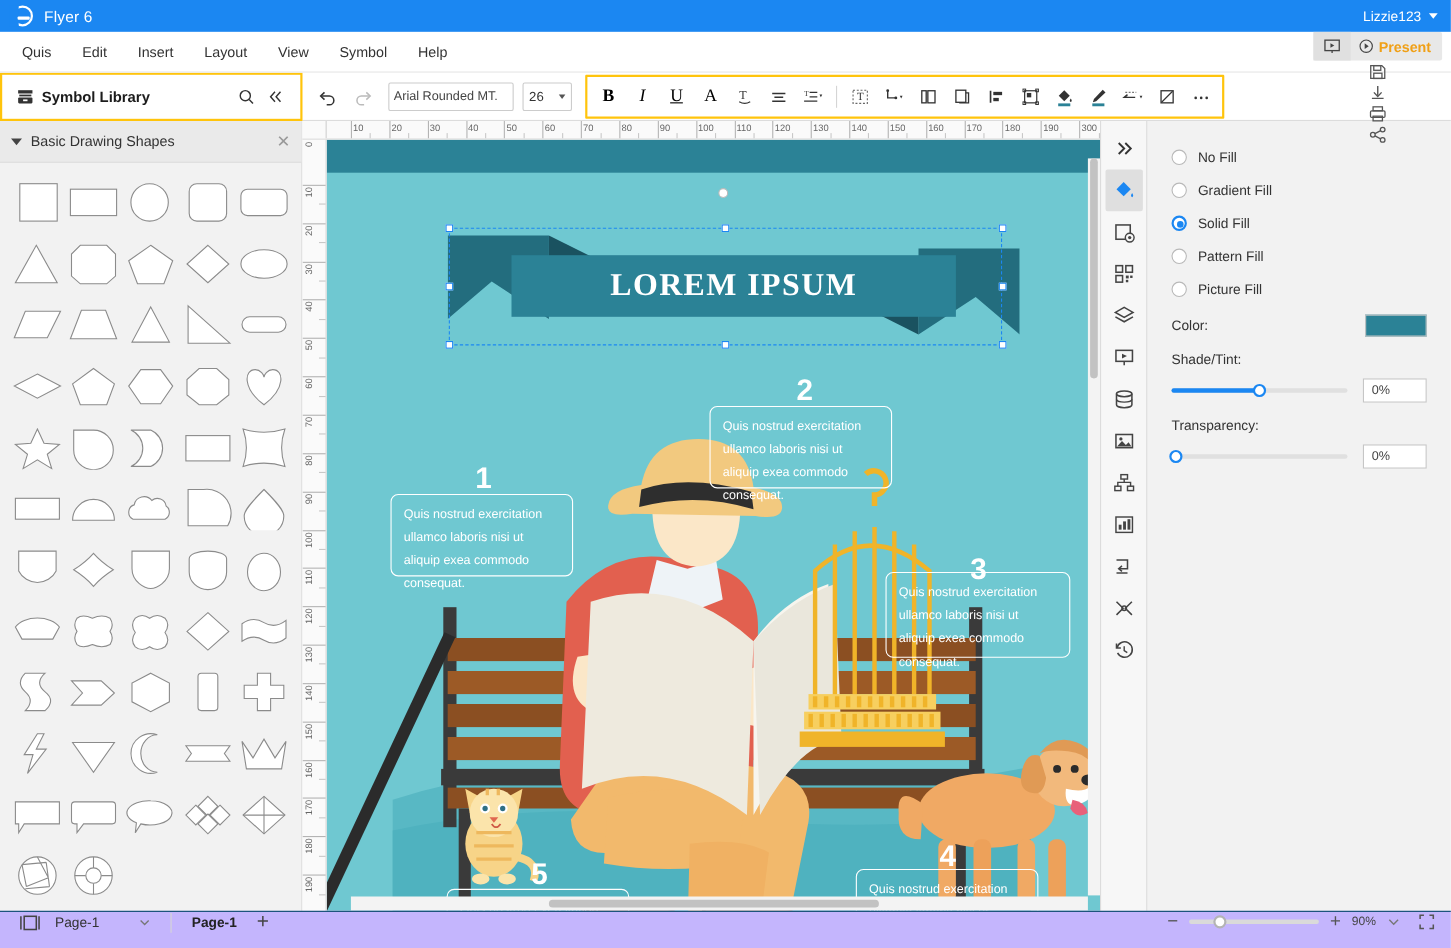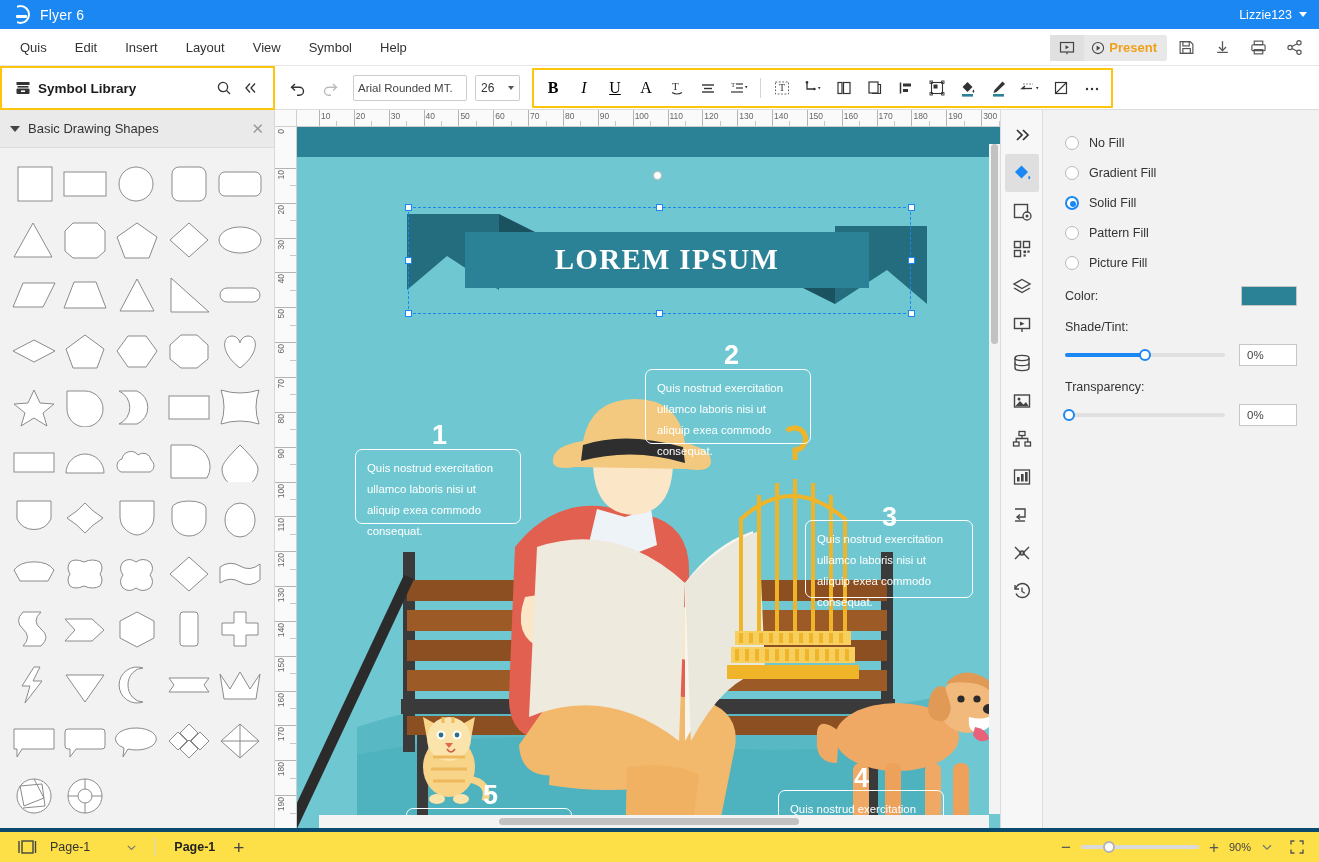--- a/index.html
+++ b/index.html
@@ -45,21 +45,21 @@
     height: 37px; flex: 0 0 37px; background: #fff; display: flex;
     align-items: center; border-bottom: 1px solid #e6e6e6; position: relative;
   }
   .menu-item {
     padding: 0 14px; font-size: 13px; color: #333; height: 37px;
     display: flex; align-items: center; cursor: default;
   }
   .menu-item:first-child { margin-left: 6px; }
   .menu-right {
     position: absolute; right: 8px; top: 0; height: 37px;
-    display: flex; align-items: center; gap: 2px;
+    display: flex; align-items: center; gap: 2px; flex-direction: column;
   }
   .present-grp { display: flex; align-items: center; background: #e8e8e8; border-radius: 2px; height: 26px; }
   .pres-ico-btn {
     width: 34px; height: 26px; display: flex; align-items: center; justify-content: center;
     background: #e0e0e0;
   }
   .present-btn {
     display: flex; align-items: center; gap: 4px; padding: 0 10px 0 7px;
     height: 26px; font-size: 13px; color: #f0a017; font-weight: 600;
   }
@@ -171,22 +171,22 @@
   .slider-row { display: flex; align-items: center; gap: 14px; margin-top: 10px; }
   .slider { position: relative; flex: 1; height: 16px; }
   .slider .track { position: absolute; left: 0; right: 0; top: 6px; height: 4px; background: #e0e0e0; border-radius: 2px; }
   .slider .fill { position: absolute; left: 0; top: 6px; height: 4px; background: #1b87f2; border-radius: 2px; }
   .slider .knob { position: absolute; top: 2px; width: 12px; height: 12px; border-radius: 50%;
     background: #fff; border: 2px solid #1b87f2; }
   .num-box { width: 58px; height: 22px; border: 1px solid #c6c6c6; background: #fff;
     font-size: 11.5px; color: #444; display: flex; align-items: center; padding-left: 7px; }
 
   
-  .statusbar { height: 34px; flex: 0 0 34px; background: #fde047; border-top: 4px solid #0c4a6e;
-    display: flex; align-items: center; position: relative; }
+  .statusbar { height: 34px; flex: 0 0 34px; background: #c4b5fd; border-top: 1px solid #0c4a6e;
+    display: flex; align-items: flex-start; position: relative; }
   .sb-left { display: flex; align-items: center; padding-left: 14px; gap: 0; }
   .page-ico { width: 26px; display: flex; align-items: center; justify-content: center; }
   .page-sel { display: flex; align-items: center; gap: 36px; font-size: 12.5px; color: #333; padding: 0 10px; }
   .sb-div { width: 1px; height: 18px; background: #d6d6d6; margin: 0 8px; }
   .page-tab { font-size: 12.5px; font-weight: bold; color: #222; padding: 0 10px; }
   .add-page { font-size: 19px; color: #444; padding: 0 8px; line-height: 1; }
   .sb-right { position: absolute; right: 14px; display: flex; align-items: center; gap: 10px; }
   .zoom-slider { position: relative; width: 118px; height: 14px; }
   .zoom-slider .ztrack { position: absolute; left: 0; right: 0; top: 5px; height: 4px; background: #dadada; border-radius: 2px; }
   .zoom-slider .zknob { position: absolute; left: 22px; top: 1px; width: 12px; height: 12px;

